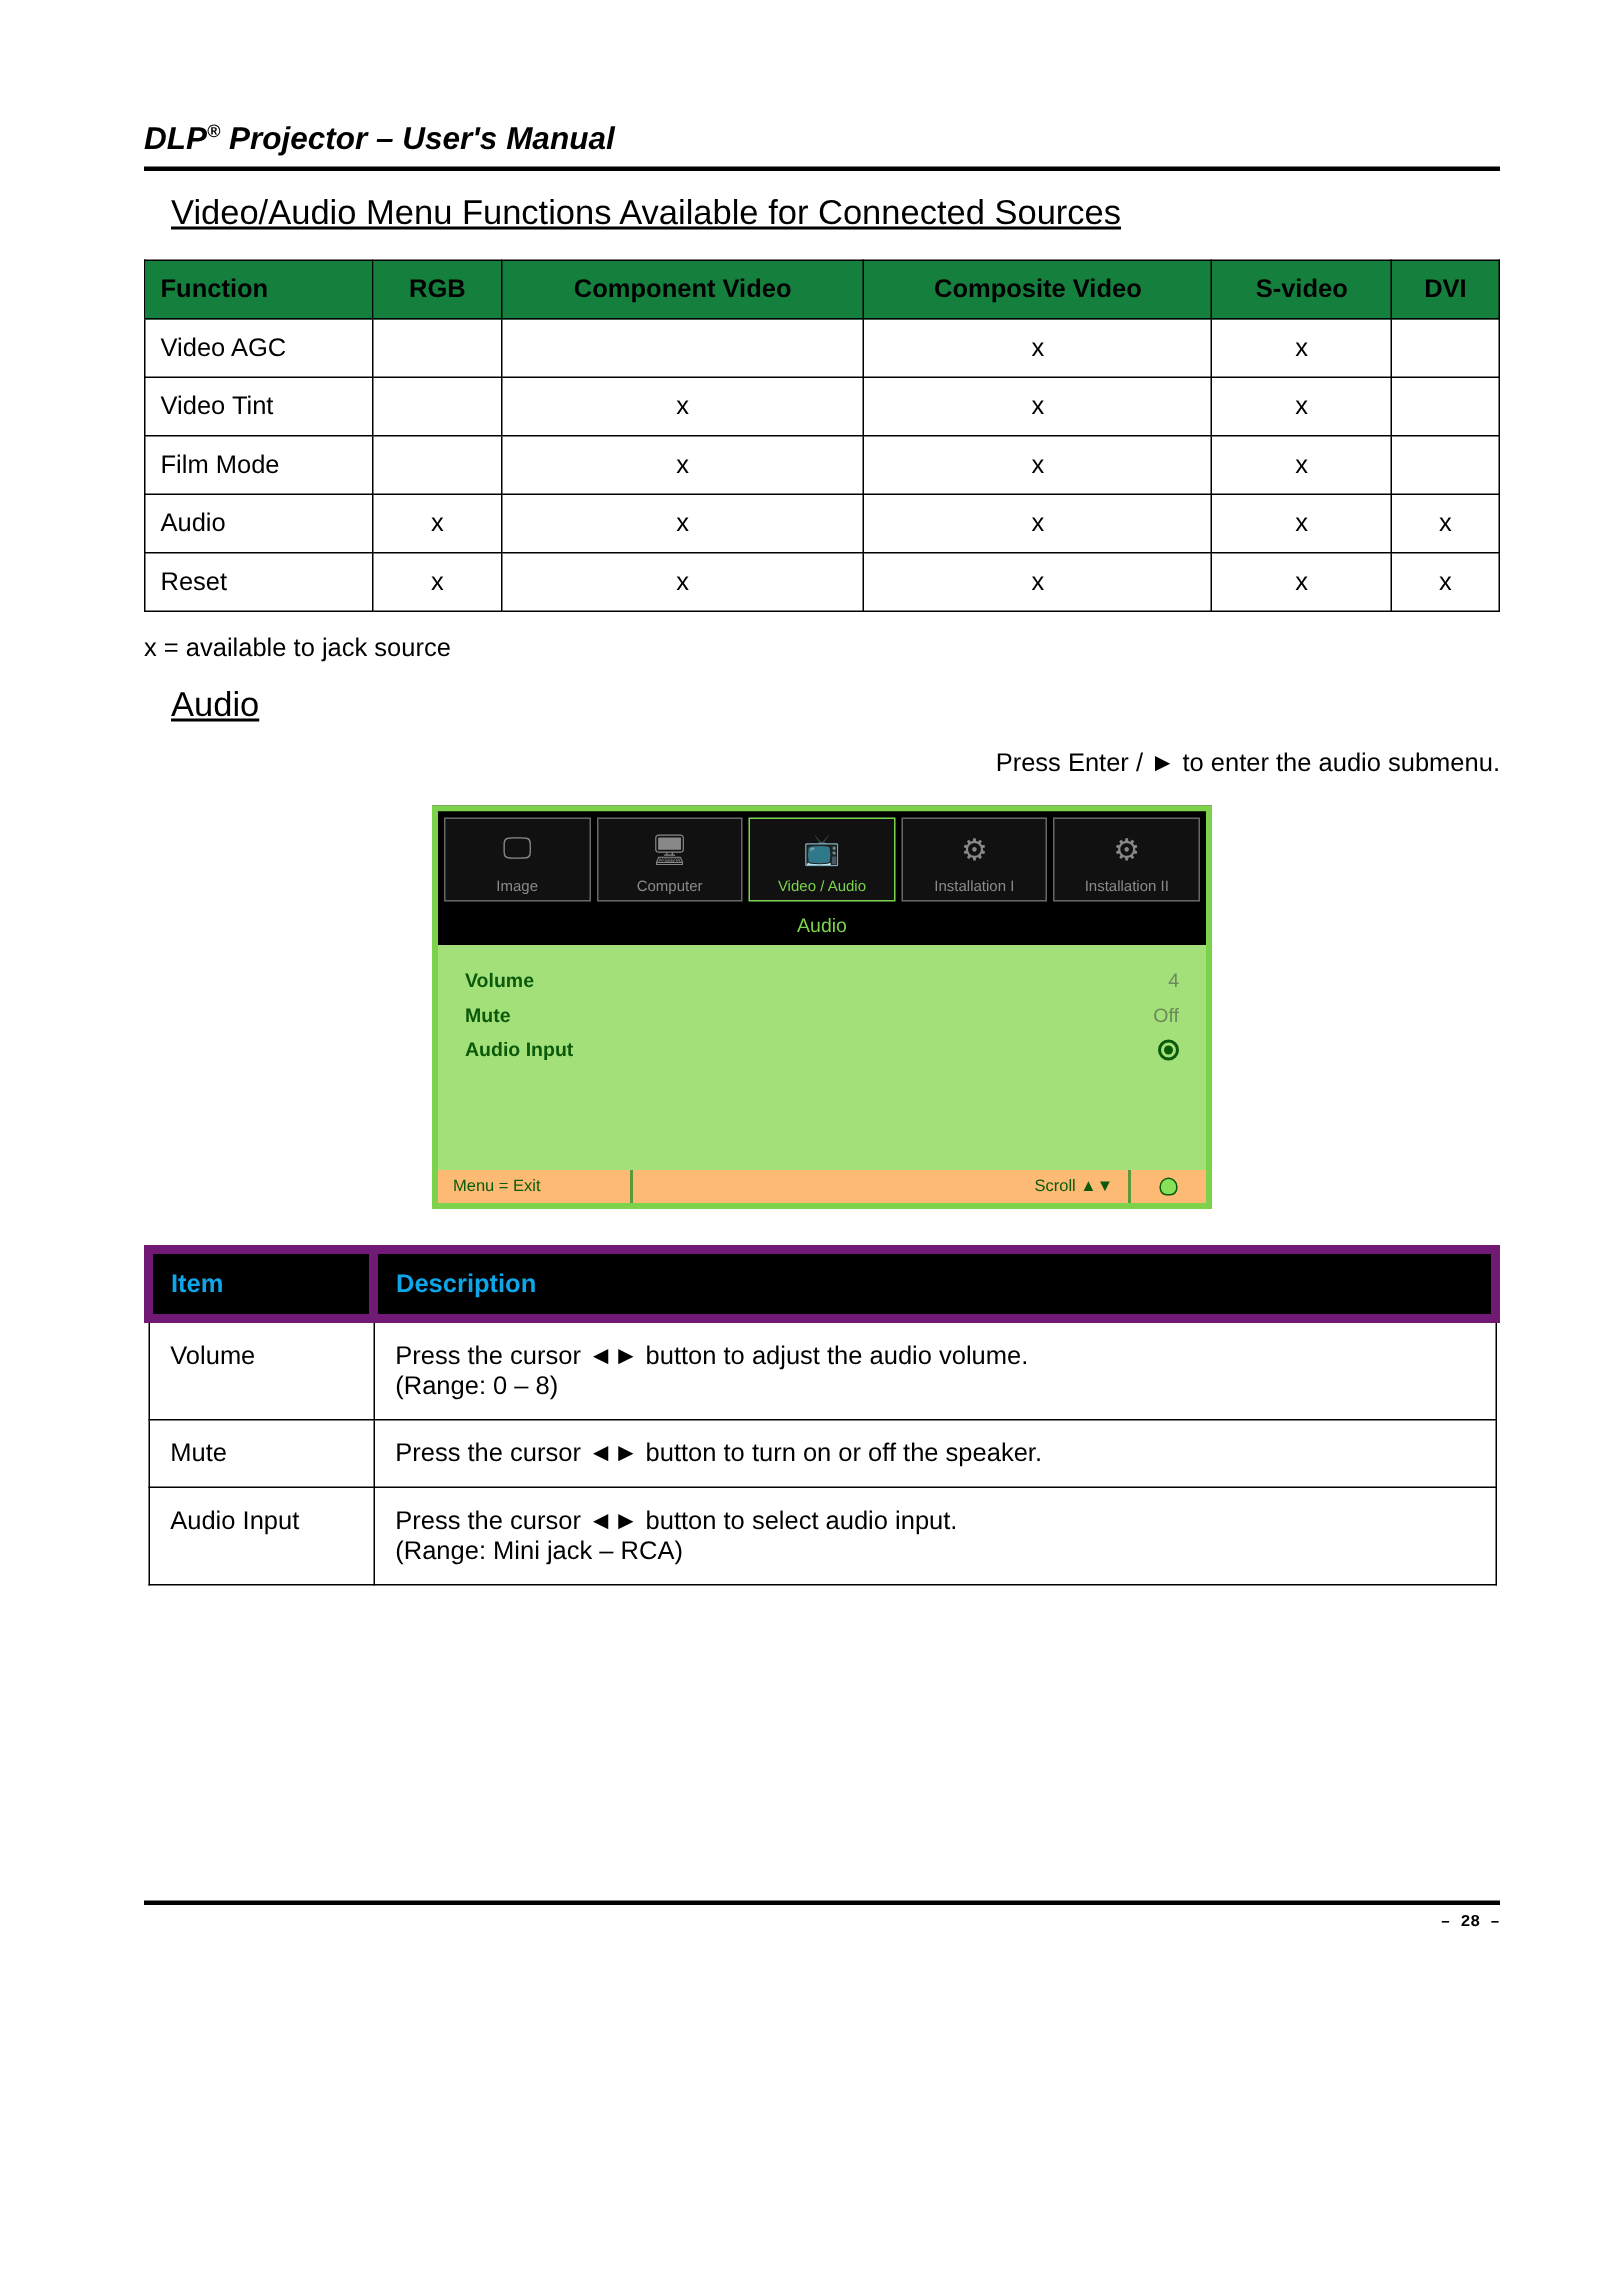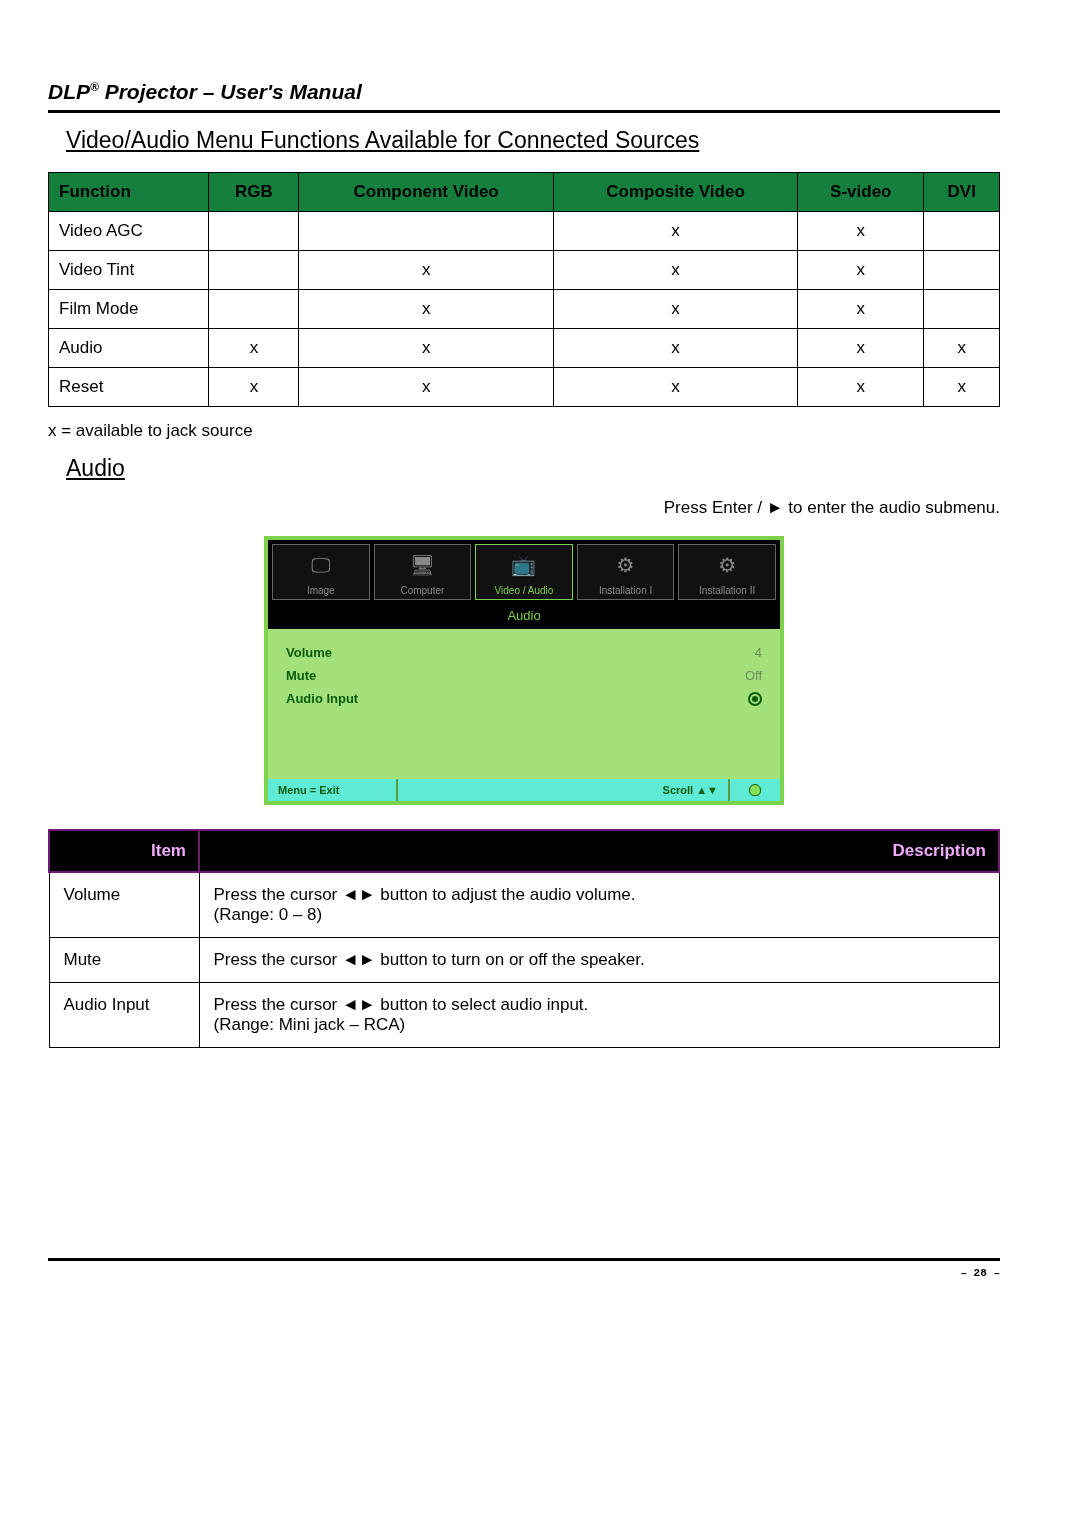--- a/index.html
+++ b/index.html
@@ -5,21 +5,21 @@
   * { box-sizing: border-box; }
   body {
     margin: 0;
     padding: 0;
     font-family: Arial, Helvetica, sans-serif;
     background: #fff;
     color: #000;
     width: 1080px;
   }
   .page {
-    padding: 80px 80px 40px 48px;
+    padding: 80px 80px 40px 96px;
   }
   .header {
     font-size: 21px;
     font-weight: bold;
     font-style: italic;
     margin-bottom: 6px;
   }
   .header sup { font-size: 12px; vertical-align: super; }
   .hr-thick { border: none; border-top: 3px solid #000; margin: 0 0 14px 0; }
   .section-heading {
@@ -113,24 +113,24 @@
   }
   .osd-row .k { color: #0a5a0a; font-weight: bold; }
   .osd-row .v { color: #6a8a5a; }
   .osd-row .radio {
     width: 14px; height: 14px; border: 2px solid #0a5a0a; border-radius: 50%;
     display: inline-flex; align-items: center; justify-content: center;
   }
   .osd-row .radio::after { content:""; width:6px; height:6px; background:#0a5a0a; border-radius:50%; }
   .osd-footer {
     display: flex;
-    background: #5eead4;
+    background: #fdba74;
     font-size: 11px;
     color: #0a5a0a;
-    font-weight: bold;
+    font-weight: normal;
   }
   .osd-footer > div {
     padding: 5px 10px;
     border-right: 2px solid #5a9a3a;
     display:flex; align-items:center; gap:4px;
   }
   .osd-footer > div:first-child { flex: 0 0 130px; }
   .osd-footer > div:nth-child(2) { flex: 1; justify-content: flex-end; }
   .osd-footer > div:last-child { border-right: none; flex: 0 0 50px; justify-content:center; }
   .bulb {
@@ -139,25 +139,25 @@
   }
 
   
   table.desc {
     border-collapse: collapse;
     width: 100%;
     font-size: 17px;
   }
   table.desc th {
     background: #000;
-    color: #f0abfc;
+    color: #0ea5e9;
     font-weight: bold;
     padding: 10px 12px;
-    border: 2px solid #701a75;
-    text-align: right;
+    border: 6px solid #701a75;
+    text-align: left;
   }
   table.desc td {
     border: 1px solid #000;
     padding: 12px 14px;
     vertical-align: top;
     text-align: left;
   }
   table.desc td:first-child { width: 150px; }
 
   .footer-hr { border: none; border-top: 3px solid #000; margin: 210px 0 6px 0; }

